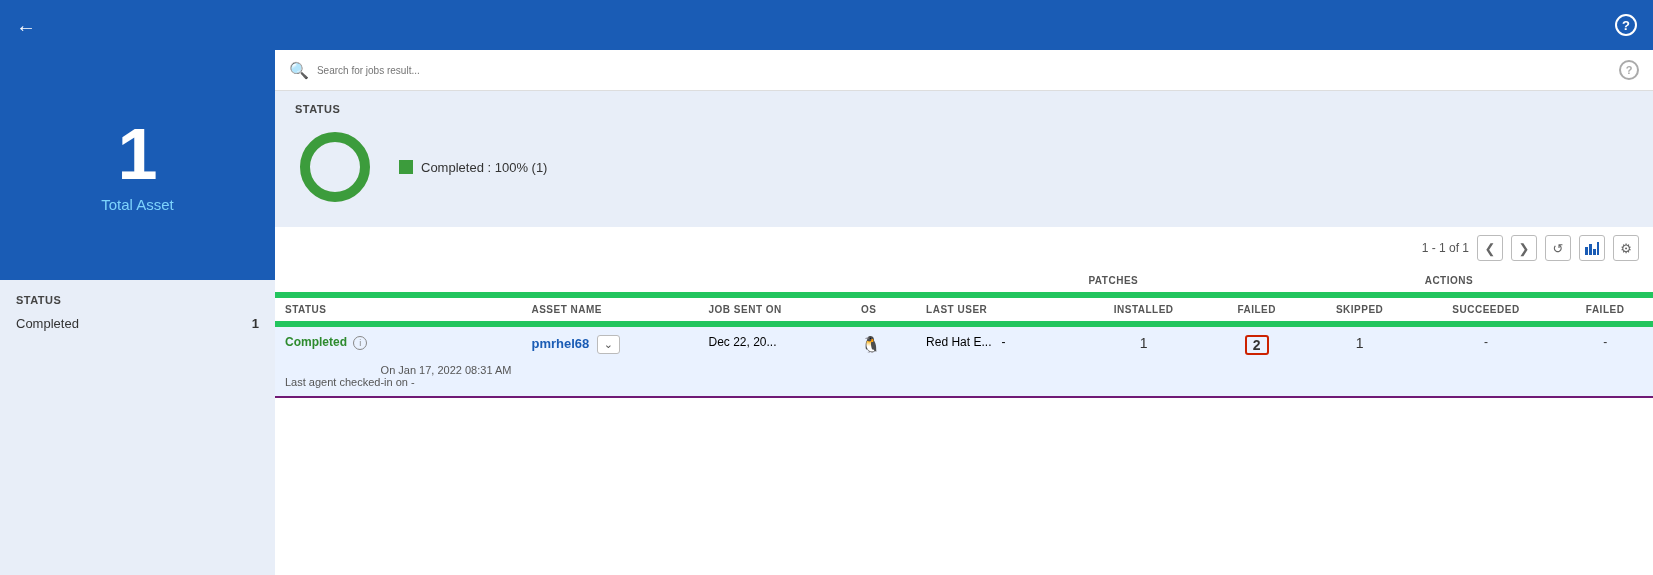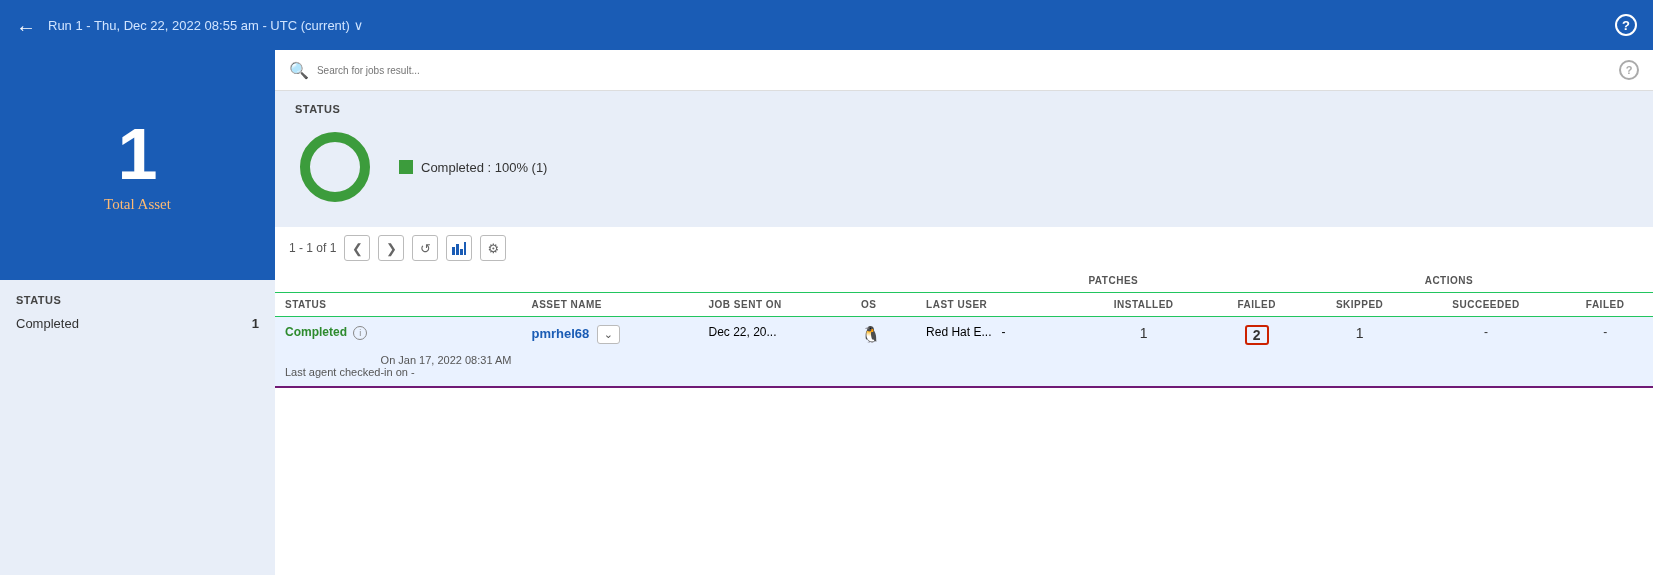--- a/index.html
+++ b/index.html
@@ -71,23 +71,22 @@
       height: 230px;
     }
     .sidebar-count {
       font-size: 72px;
       font-weight: bold;
       line-height: 1;
       color: white;
     }
     .sidebar-label {
       font-size: 15px;
-      color: #fdba74;
+      color: #7dd3fc;
       margin-top: 6px;
-      font-family: Liberation Serif, serif;
     }
     .sidebar-status-section {
       background: #e8eef8;
       padding: 14px 16px;
       flex: 1;
     }
     .sidebar-status-title {
       font-size: 11px;
       font-weight: bold;
       color: #444;
@@ -191,20 +190,21 @@
     
     .table-section {
       flex: 1;
       background: white;
       overflow: auto;
       padding: 0;
     }
     .table-toolbar {
       display: flex;
       align-items: center;
+      justify-content: flex-end;
       padding: 8px 14px;
       gap: 8px;
       background: white;
     }
     .pagination-text {
       font-size: 12px;
       color: #555;
     }
     .toolbar-icon-btn {
       width: 26px; height: 26px;
@@ -222,21 +222,21 @@
       border-collapse: collapse;
       font-size: 12px;
     }
     .data-table th {
       text-align: left;
       font-size: 10px;
       font-weight: bold;
       color: #555;
       letter-spacing: 0.5px;
       padding: 6px 10px;
-      border-bottom: 1px solid #22c55e;
+      border-bottom: 6px solid #22c55e;
       white-space: nowrap;
       background: white;
     }
     .data-table td {
       padding: 8px 10px;
       border-bottom: 2px solid #701a75;
       vertical-align: top;
     }
     .group-header {
       background: #e8eef8;
@@ -300,24 +300,20 @@
     .dash-cell {
       text-align: center;
       color: #333;
     }
   </style>
 </head>
 <body>
 
 <div class="header">
   <span class="header-back">←</span>
-  <span class="header-run">
-    <span>Run 1 - Thu, Dec 22, 2022 08:55 am - UTC (current)</span>
-    <span>∨</span>
-  </span>
   <span class="header-spacer"></span>
   <div class="header-help">?</div>
 </div>
 
 <div class="main-layout">
 
   <div class="sidebar">
     <div class="sidebar-top">
       <div class="sidebar-count">1</div>
       <div class="sidebar-label">Total Asset</div>

